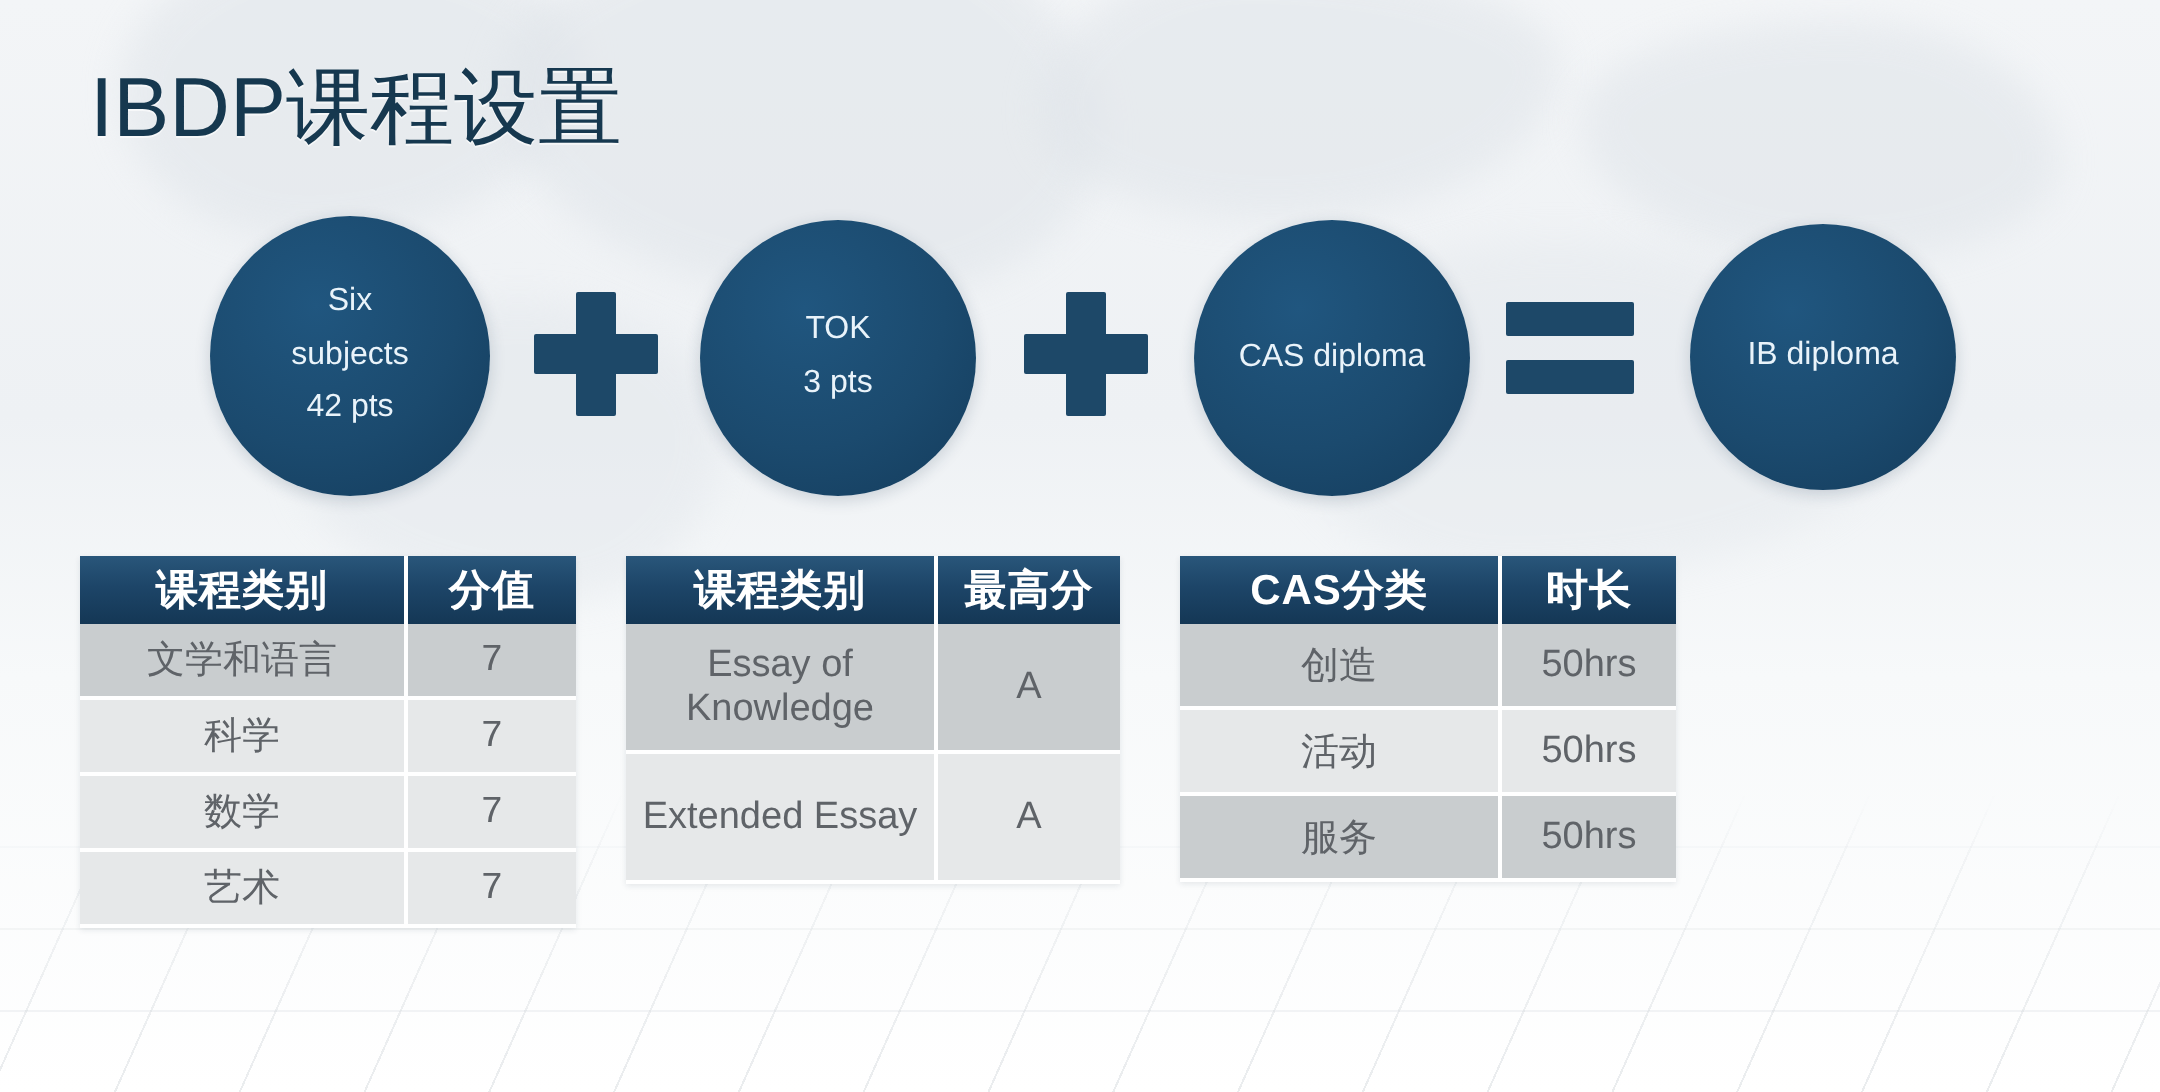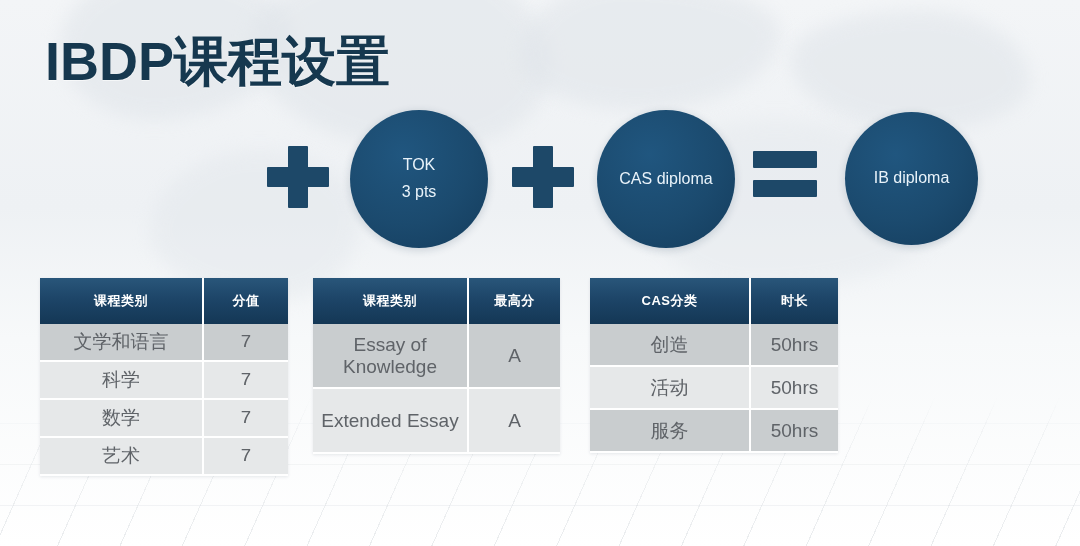--- a/index.html
+++ b/index.html
@@ -51,22 +51,22 @@
       repeating-linear-gradient(0deg, rgba(120,135,148,.00) 0px, rgba(120,135,148,.00) 40px, rgba(120,135,148,.20) 40px, rgba(120,135,148,.20) 41px);
     -webkit-mask-image: linear-gradient(180deg, rgba(0,0,0,0) 0%, rgba(0,0,0,.35) 22%, rgba(0,0,0,.85) 100%);
             mask-image: linear-gradient(180deg, rgba(0,0,0,0) 0%, rgba(0,0,0,.35) 22%, rgba(0,0,0,.85) 100%);
   }
 
   
   #title {
     position: absolute;
     left: 45px;
     top: 26px;
-    font-size: 54px;
-    font-weight: bold;
+    font-size: 42px;
+    font-weight: normal;
     letter-spacing: 0px;
     color: #16384f;
     text-shadow: 0 1px 0 rgba(255,255,255,.6);
     white-space: nowrap;
   }
 
   
   .circle {
     position: absolute;
     border-radius: 50%;
@@ -123,23 +123,23 @@
   
   .tbl {
     position: absolute;
     border-collapse: collapse;
     table-layout: fixed;
     box-shadow: 0 1px 3px rgba(30,50,70,.10);
   }
   .tbl th {
     background: linear-gradient(180deg, #29567a 0%, #1d4568 45%, #143755 100%);
     color: #ffffff;
-    font-size: 13px;
+    font-size: 21px;
     font-weight: bold;
-    height: 46px;
+    height: 34px;
     padding: 0;
     text-align: center;
     border-right: 2px solid #ffffff;
     letter-spacing: .5px;
   }
   .tbl th:last-child { border-right: none; }
   .tbl td {
     font-size: 19px;
     color: #5f6368;
     text-align: center;
@@ -175,20 +175,25 @@
   <div class="watermark wm1"></div>
   <div class="watermark wm2"></div>
   <div class="watermark wm3"></div>
   <div class="watermark wm4"></div>
   <div class="watermark wm5"></div>
   <div class="watermark wm6"></div>
   <div class="floor"></div>
 
   <div id="title">IBDP课程设置</div>
 
+  <div class="circle c1">
+    <div class="line">Six</div>
+    <div class="line">subjects</div>
+    <div class="line">42 pts</div>
+  </div>
 
   <div class="op plus1">
     <div class="plus-shape"></div>
   </div>
 
   <div class="circle c2">
     <div class="line">TOK</div>
     <div class="line">3 pts</div>
   </div>
 

